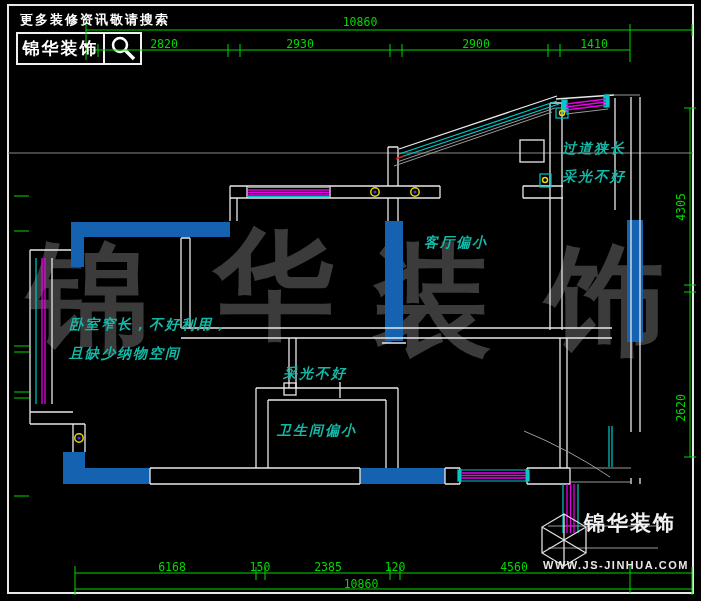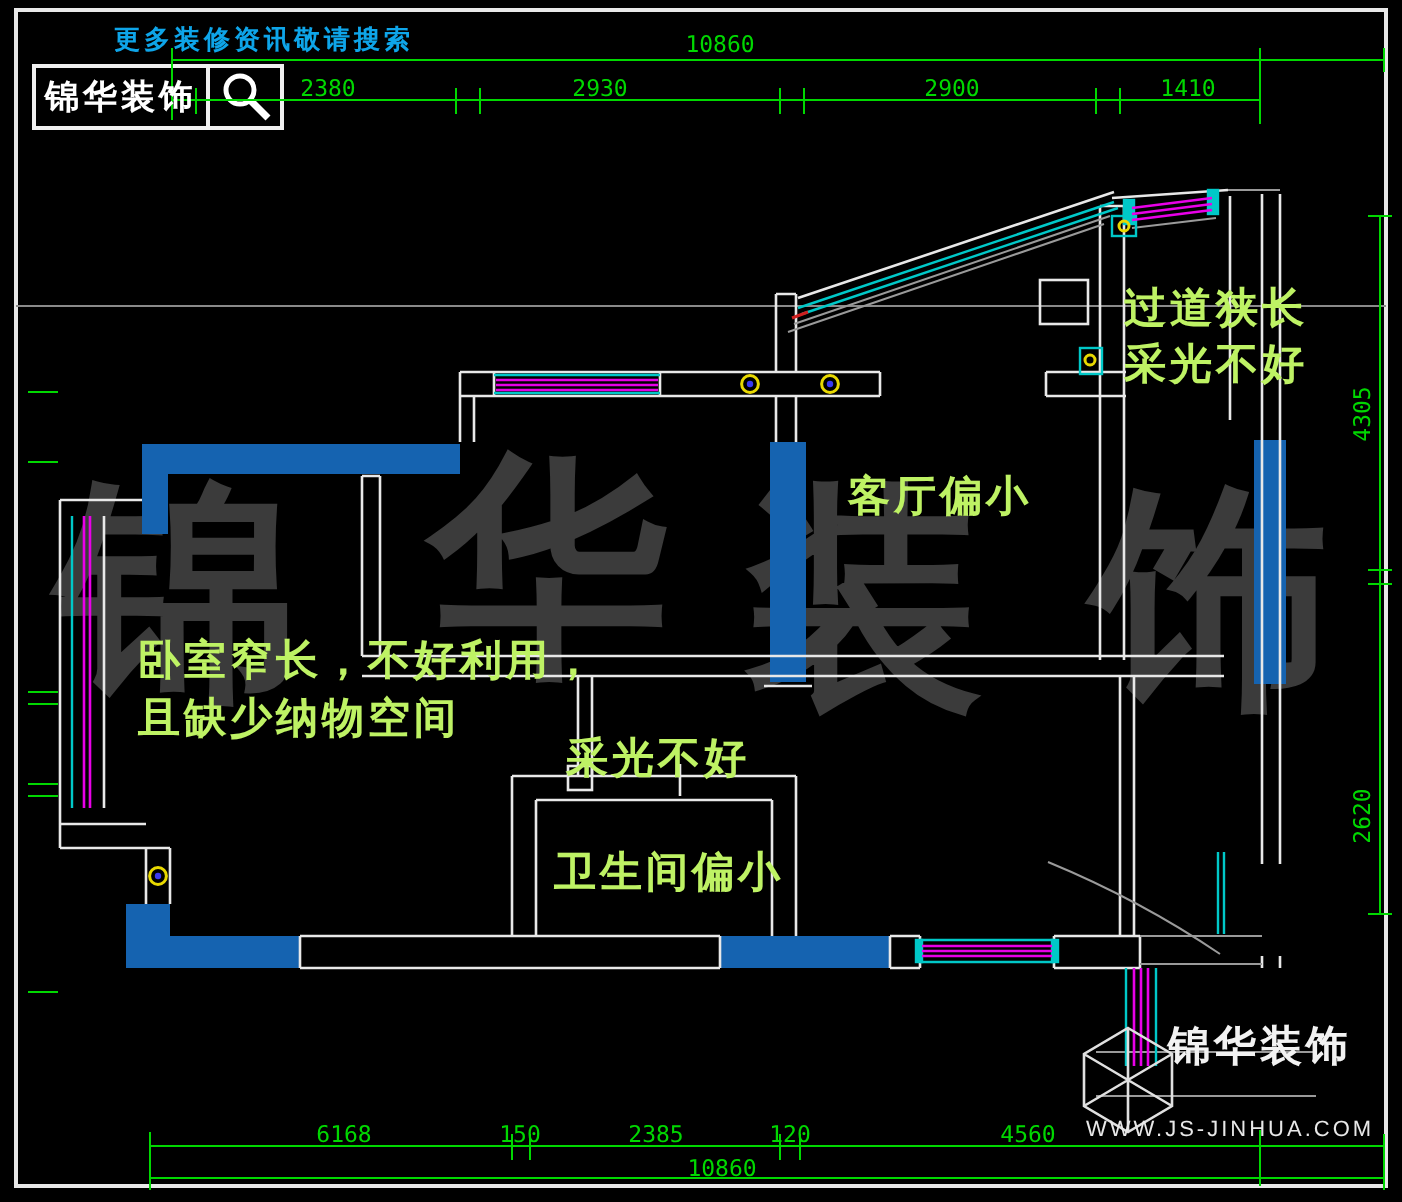--- a/index.html
+++ b/index.html
@@ -2,28 +2,28 @@
 <html><head>
 <meta charset="utf-8">
 <style>
   html,body{margin:0;padding:0;background:#000;}
   #stage{position:relative;width:701px;height:601px;background:#000;overflow:hidden;
          font-family:"Liberation Sans",sans-serif;}
   #stage svg{position:absolute;left:0;top:0;z-index:2;}
   .wm{position:absolute;z-index:1;color:#3b3b3b;font-family:"DejaVu Serif",serif;
       font-weight:bold;font-size:120px;line-height:1;}
   .txt{position:absolute;z-index:3;white-space:nowrap;}
-  .tagline{color:#0ea5e9;font-size:13px;font-weight:bold;letter-spacing:2px;margin-left:37px;}
+  .tagline{color:#ffffff;font-size:13px;font-weight:bold;letter-spacing:2px;}
   .brandbox{color:#fff;font-size:17px;font-weight:bold;text-align:center;
             letter-spacing:2px;line-height:31px;}
   .dim{color:#00d800;font-family:"DejaVu Sans Mono",monospace;font-size:11.5px;text-align:center;}
   .rot{transform:rotate(-90deg);transform-origin:center;}
-  .ann{color:#bef264;font-weight:bold;font-size:21px;letter-spacing:2px;}
+  .ann{color:#14b8a6;font-weight:bold;font-size:14px;letter-spacing:2px;font-style:italic;}
   .fbrand{color:#f2f2f2;font-weight:bold;font-size:21px;letter-spacing:2px;}
-  .fweb{color:#e8e8e8;font-weight:normal;font-size:11px;letter-spacing:1.5px;text-align:center;}
+  .fweb{color:#e8e8e8;font-weight:bold;font-size:11px;letter-spacing:1.5px;text-align:center;}
 </style>
 </head>
 <body>
 
 <div id="stage">
 
   <div class="wm" style="left:28px;top:236px">锦</div>
   <div class="wm" style="left:214px;top:224px">华</div>
   <div class="wm" style="left:372px;top:240px">装</div>
   <div class="wm" style="left:546px;top:240px">饰</div>
@@ -133,21 +133,21 @@
       <path d="M564 514 L586 527 L586 553 L564 566 L542 553 L542 527 Z
                M564 514 V540 M564 540 V566 M564 540 L586 527 M564 540 L542 527
                M542 527 L586 553 M586 527 L542 553"></path>
     </g>
   </svg>
 
   <div class="txt tagline" style="left:20px;top:11px">更多装修资讯敬请搜索</div>
   <div class="txt brandbox" style="left:17px;top:33px;width:87px">锦华装饰</div>
 
   <div class="txt dim" style="left:325px;top:15px;width:70px">10860</div>
-  <div class="txt dim" style="left:138px;top:37px;width:52px">2380</div>
+  <div class="txt dim" style="left:138px;top:37px;width:52px">2820</div>
   <div class="txt dim" style="left:274px;top:37px;width:52px">2930</div>
   <div class="txt dim" style="left:450px;top:37px;width:52px">2900</div>
   <div class="txt dim" style="left:568px;top:37px;width:52px">1410</div>
 
   <div class="txt dim" style="left:142px;top:560px;width:60px">6168</div>
   <div class="txt dim" style="left:240px;top:560px;width:40px">150</div>
   <div class="txt dim" style="left:302px;top:560px;width:52px">2385</div>
   <div class="txt dim" style="left:375px;top:560px;width:40px">120</div>
   <div class="txt dim" style="left:488px;top:560px;width:52px">4560</div>
   <div class="txt dim" style="left:326px;top:577px;width:70px">10860</div>

